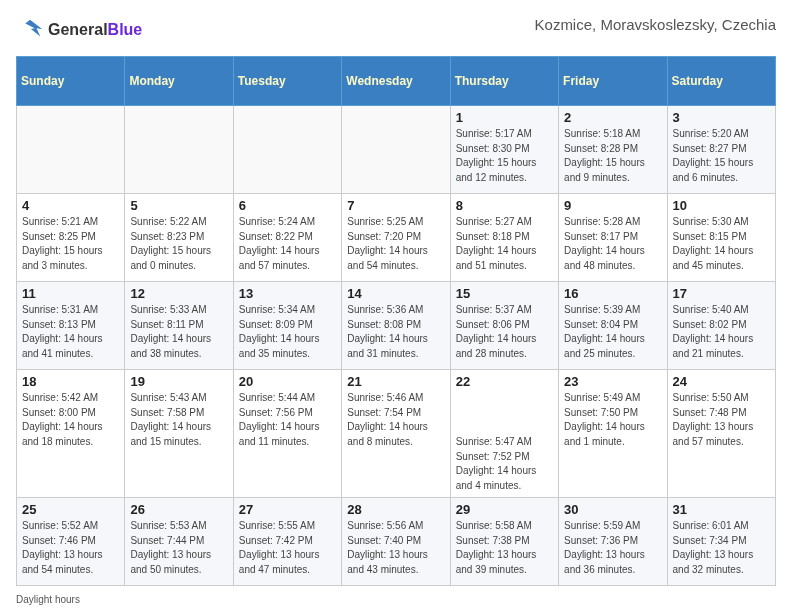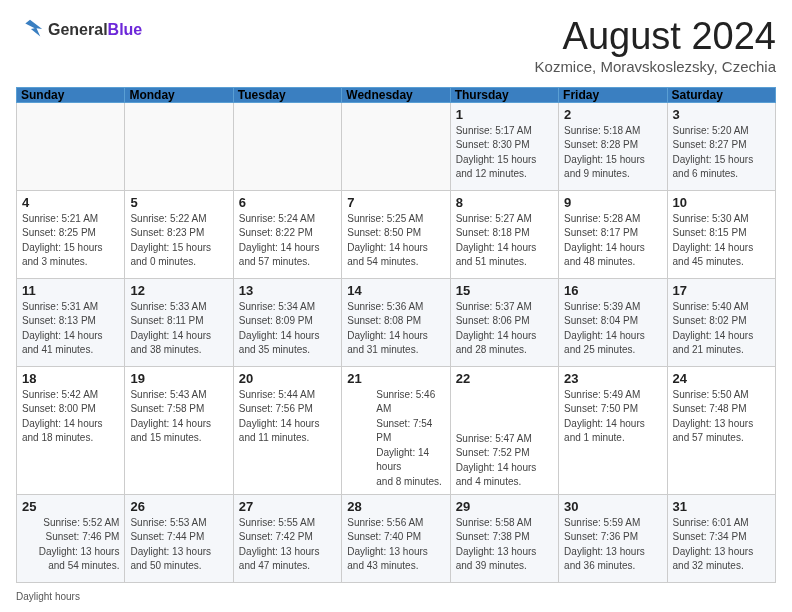--- a/index.html
+++ b/index.html
@@ -47,24 +47,24 @@
       font-size: 15px;
       color: #555;
     }
     table {
       width: 100%;
       border-collapse: collapse;
       table-layout: fixed;
     }
     thead tr th {
       background: #3a7fc1;
-      color: #000000;
+      color: #fef9c3;
       font-size: 12px;
       font-weight: bold;
-      padding: 0 4px;
+      padding: 17px 4px;
       text-align: left;
       border: 1px solid #5a9fd4;
     }
     tbody tr td {
       vertical-align: top;
       border: 1px solid #ccc;
       padding: 4px 5px;
       font-size: 10.5px;
       color: #333;
       height: 88px;
@@ -103,21 +103,20 @@
   <div class="logo">
     <svg class="logo-bird" viewBox="0 0 30 30">
       <polygon points="15,4 28,14 22,13 26,22 16,14 20,13 10,8" fill="#3a7fc1"></polygon>
     </svg>
     <div class="logo-text">
       <span>General</span>
       <span>Blue</span>
     </div>
   </div>
   <div class="title-block">
-    <div class="month-title">August 2024</div>
     <div class="location">Kozmice, Moravskoslezsky, Czechia</div>
   </div>
 </div>
 
 <table>
   <thead>
     <tr>
     <th>Sunday</th>
         <th>Monday</th>
         <th>Tuesday</th>
@@ -173,21 +172,21 @@
         <td>
           <div class="day-number">6</div>
           <div class="day-info" style="white-space: pre-line;">Sunrise: 5:24 AM
 Sunset: 8:22 PM
 Daylight: 14 hours
 and 57 minutes.</div>
         </td>
         <td>
           <div class="day-number">7</div>
           <div class="day-info" style="white-space: pre-line;">Sunrise: 5:25 AM
-Sunset: 8:50 PM
+Sunset: 7:20 PM
 Daylight: 14 hours
 and 54 minutes.</div>
         </td>
         <td>
           <div class="day-number">8</div>
           <div class="day-info" style="white-space: pre-line;">Sunrise: 5:27 AM
 Sunset: 8:18 PM
 Daylight: 14 hours
 and 51 minutes.</div>
         </td>
@@ -274,21 +273,21 @@
         </td>
         <td>
           <div class="day-number">20</div>
           <div class="day-info" style="white-space: pre-line;">Sunrise: 5:44 AM
 Sunset: 7:56 PM
 Daylight: 14 hours
 and 11 minutes.</div>
         </td>
         <td>
           <div class="day-number">21</div>
-          <div class="day-info" style="white-space: pre-line; margin-left: 29px;">Sunrise: 5:46 AM
+          <div class="day-info" style="white-space: pre-line;">Sunrise: 5:46 AM
 Sunset: 7:54 PM
 Daylight: 14 hours
 and 8 minutes.</div>
         </td>
         <td>
           <div class="day-number">22</div>
           <div class="day-info" style="white-space: pre-line; margin-top: 46px;">Sunrise: 5:47 AM
 Sunset: 7:52 PM
 Daylight: 14 hours
 and 4 minutes.</div>
@@ -304,21 +303,21 @@
           <div class="day-number">24</div>
           <div class="day-info" style="white-space: pre-line;">Sunrise: 5:50 AM
 Sunset: 7:48 PM
 Daylight: 13 hours
 and 57 minutes.</div>
         </td>
       </tr>
       <tr>
         <td>
           <div class="day-number">25</div>
-          <div class="day-info" style="white-space: pre-line; text-align: right;">Sunrise: 5:52 AM
+          <div class="day-info" style="white-space: pre-line;">Sunrise: 5:52 AM
 Sunset: 7:46 PM
 Daylight: 13 hours
 and 54 minutes.</div>
         </td>
         <td>
           <div class="day-number">26</div>
           <div class="day-info" style="white-space: pre-line;">Sunrise: 5:53 AM
 Sunset: 7:44 PM
 Daylight: 13 hours
 and 50 minutes.</div>

